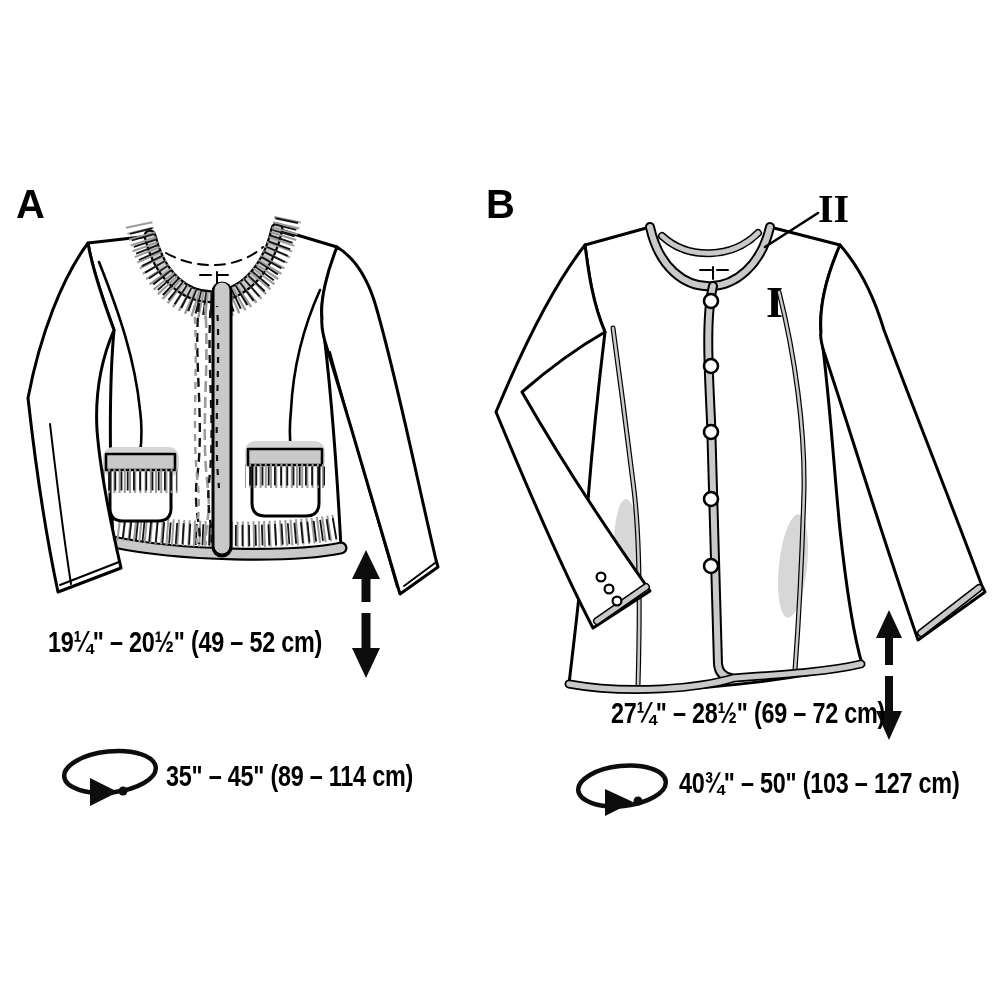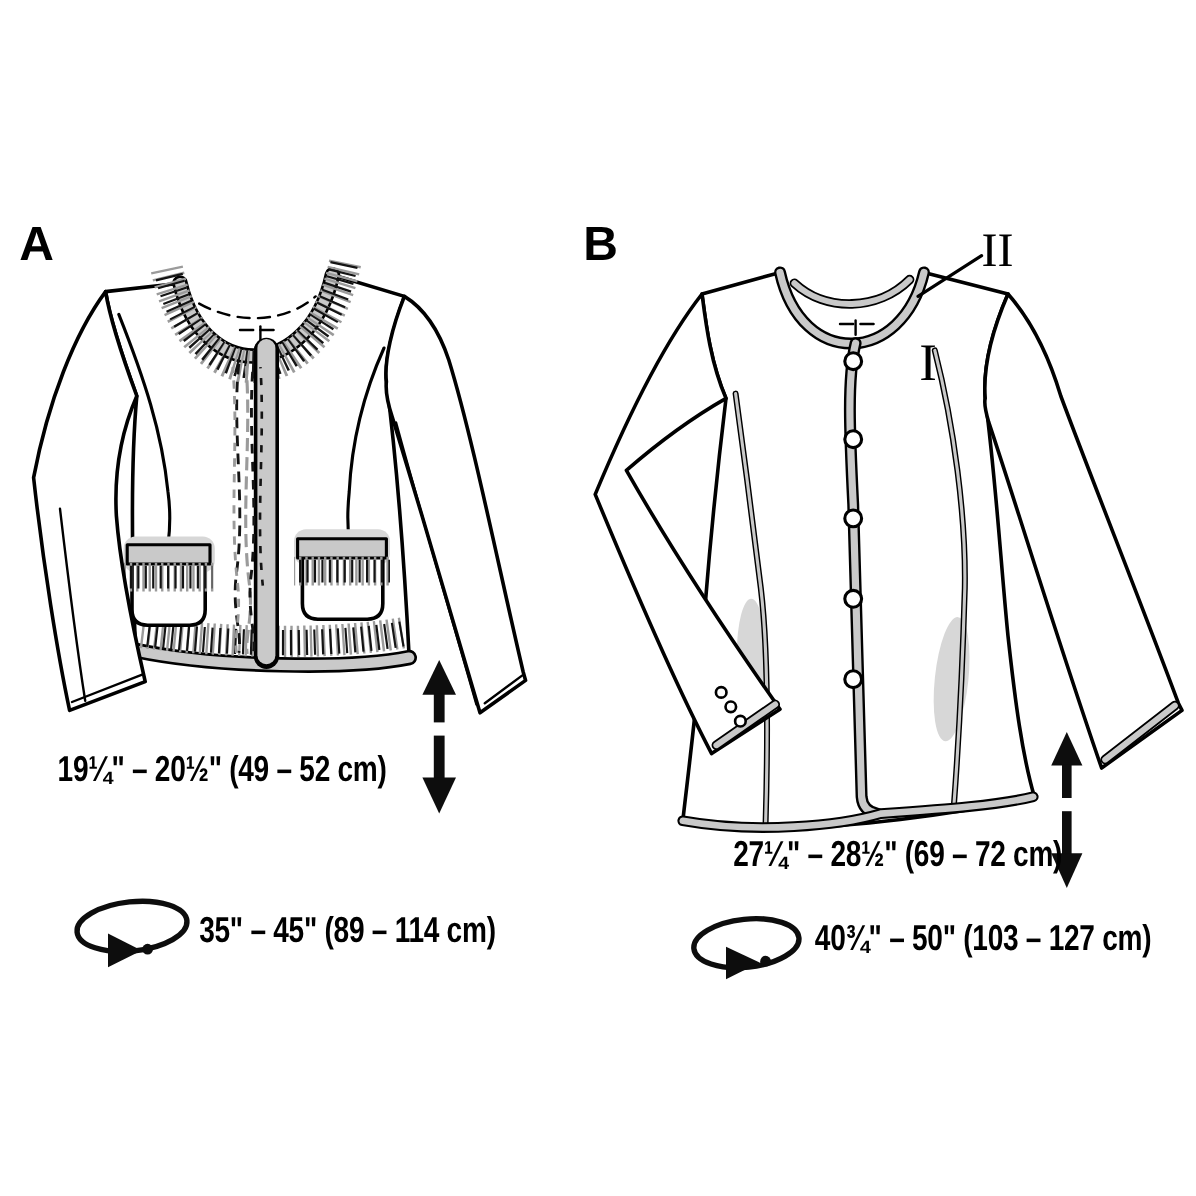--- a/index.html
+++ b/index.html
@@ -30,21 +30,21 @@
   .solid{fill:var(--ink);stroke:none;}
   .ring{fill:none;stroke:var(--ink);stroke-width:4.5;}
   .dash{stroke-dasharray:10 7;}
   .dash2{stroke-dasharray:11 6;}
   .button{fill:#ffffff;stroke:#000000;stroke-width:2.6;}
   .button-small{fill:#ffffff;stroke:#000000;stroke-width:2.2;}
 
   
   .txt{position:absolute;white-space:nowrap;line-height:1;color:#000;}
   .view-label{font-size:40px;font-weight:700;}
-  .marker{font-family:"Liberation Serif","DejaVu Serif",serif;font-weight:400;}
+  .marker{font-family:"Liberation Serif","DejaVu Serif",serif;font-weight:700;}
   .marker-ii{font-size:40px;}
   .marker-i{font-size:44px;}
   .measure{
     font-size:30px;font-weight:700;letter-spacing:-0.3px;
     transform:scaleX(0.78);transform-origin:0 0;
   }
 </style>
 </head>
 <body style="--trim-gray: #c9c9c9; --shadow-gray: #d7d7d7; --fringe-gray: #9b9b9b; --ink: #0d0d0d;">
 

